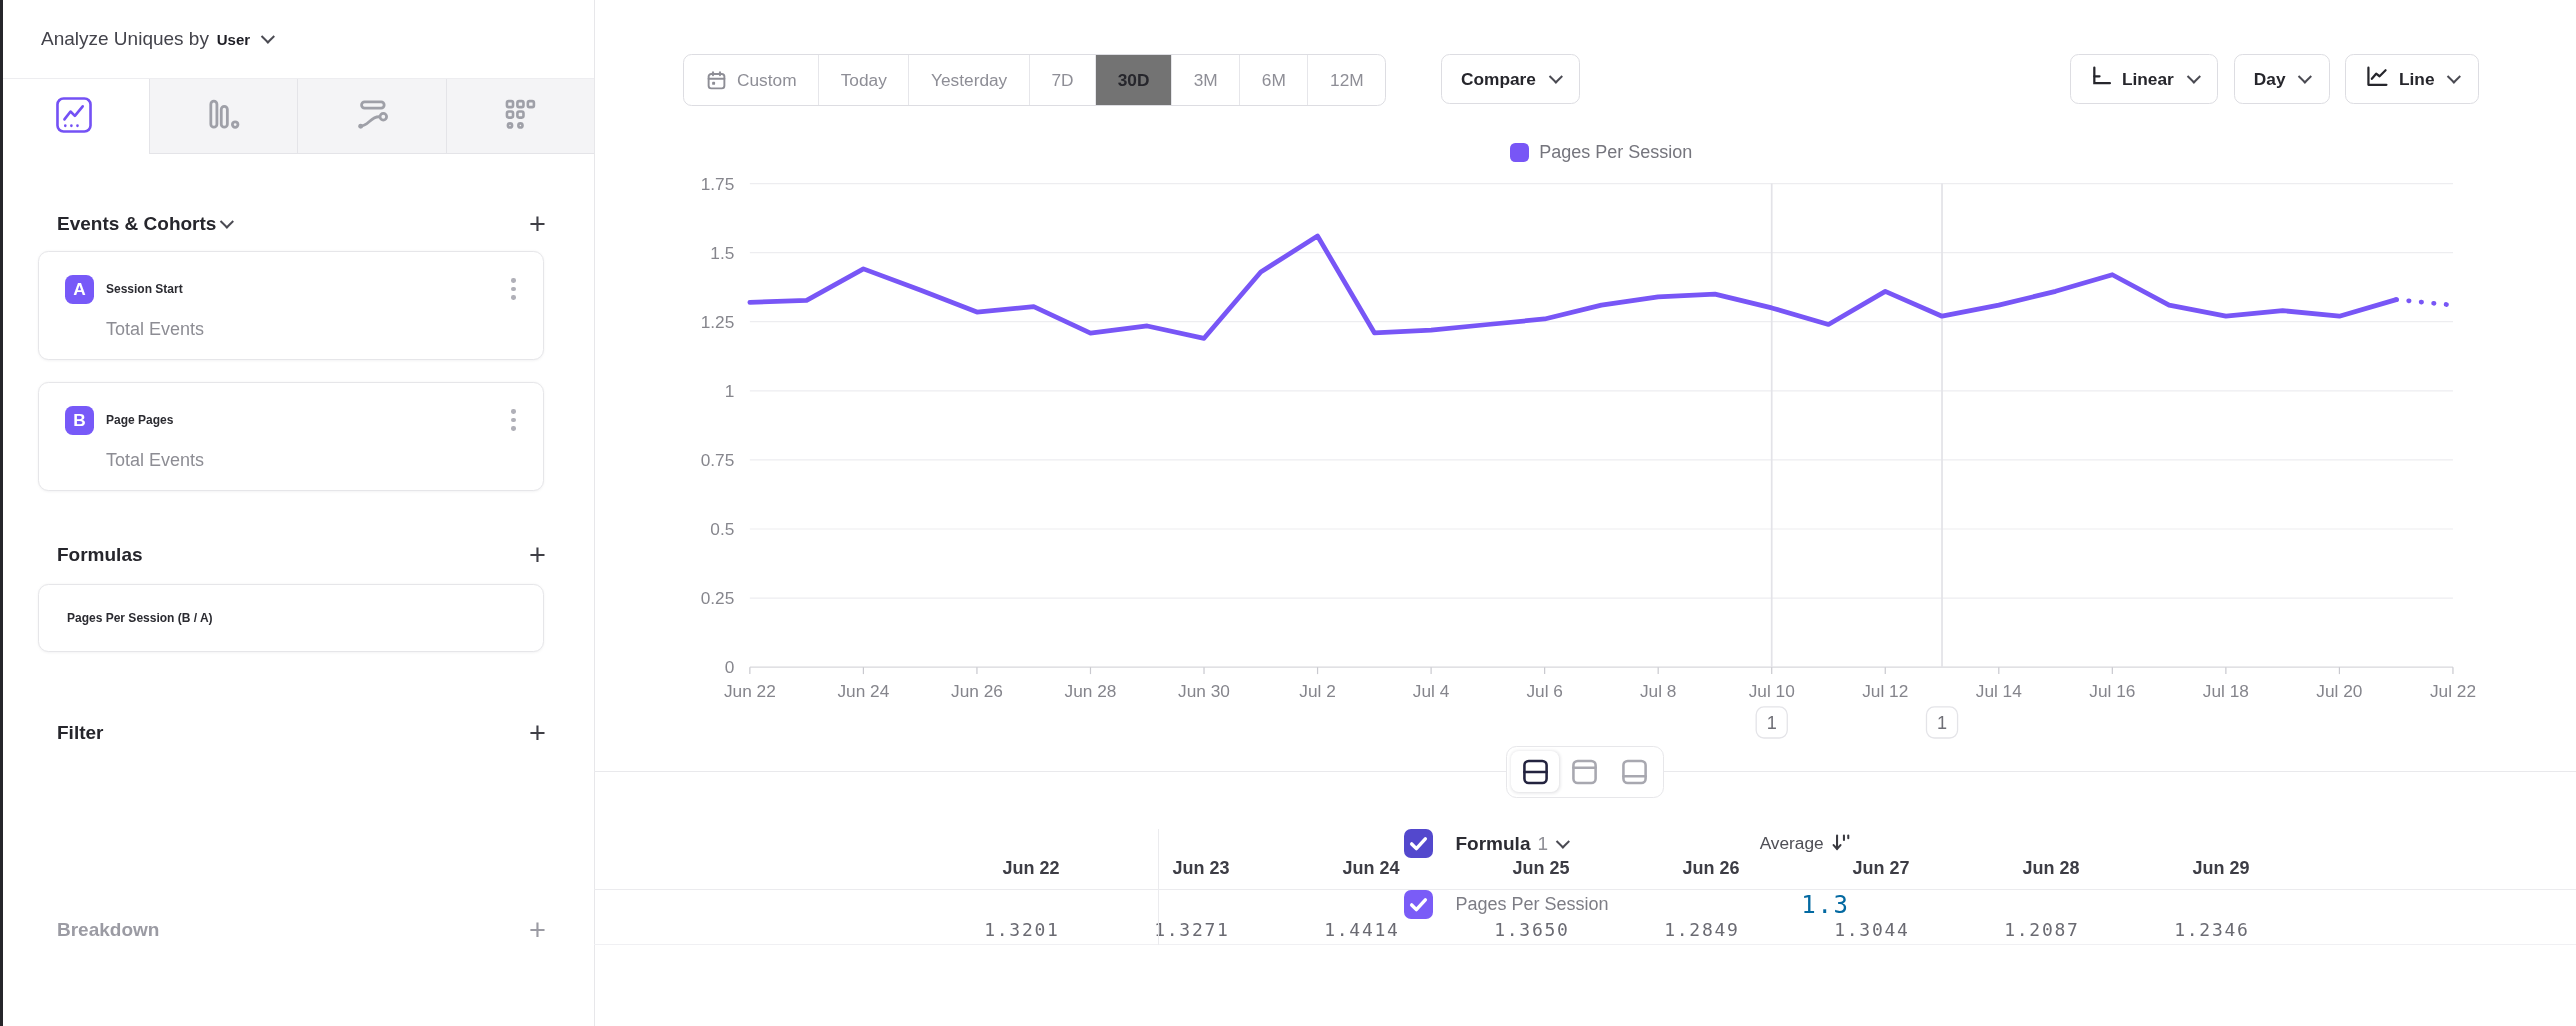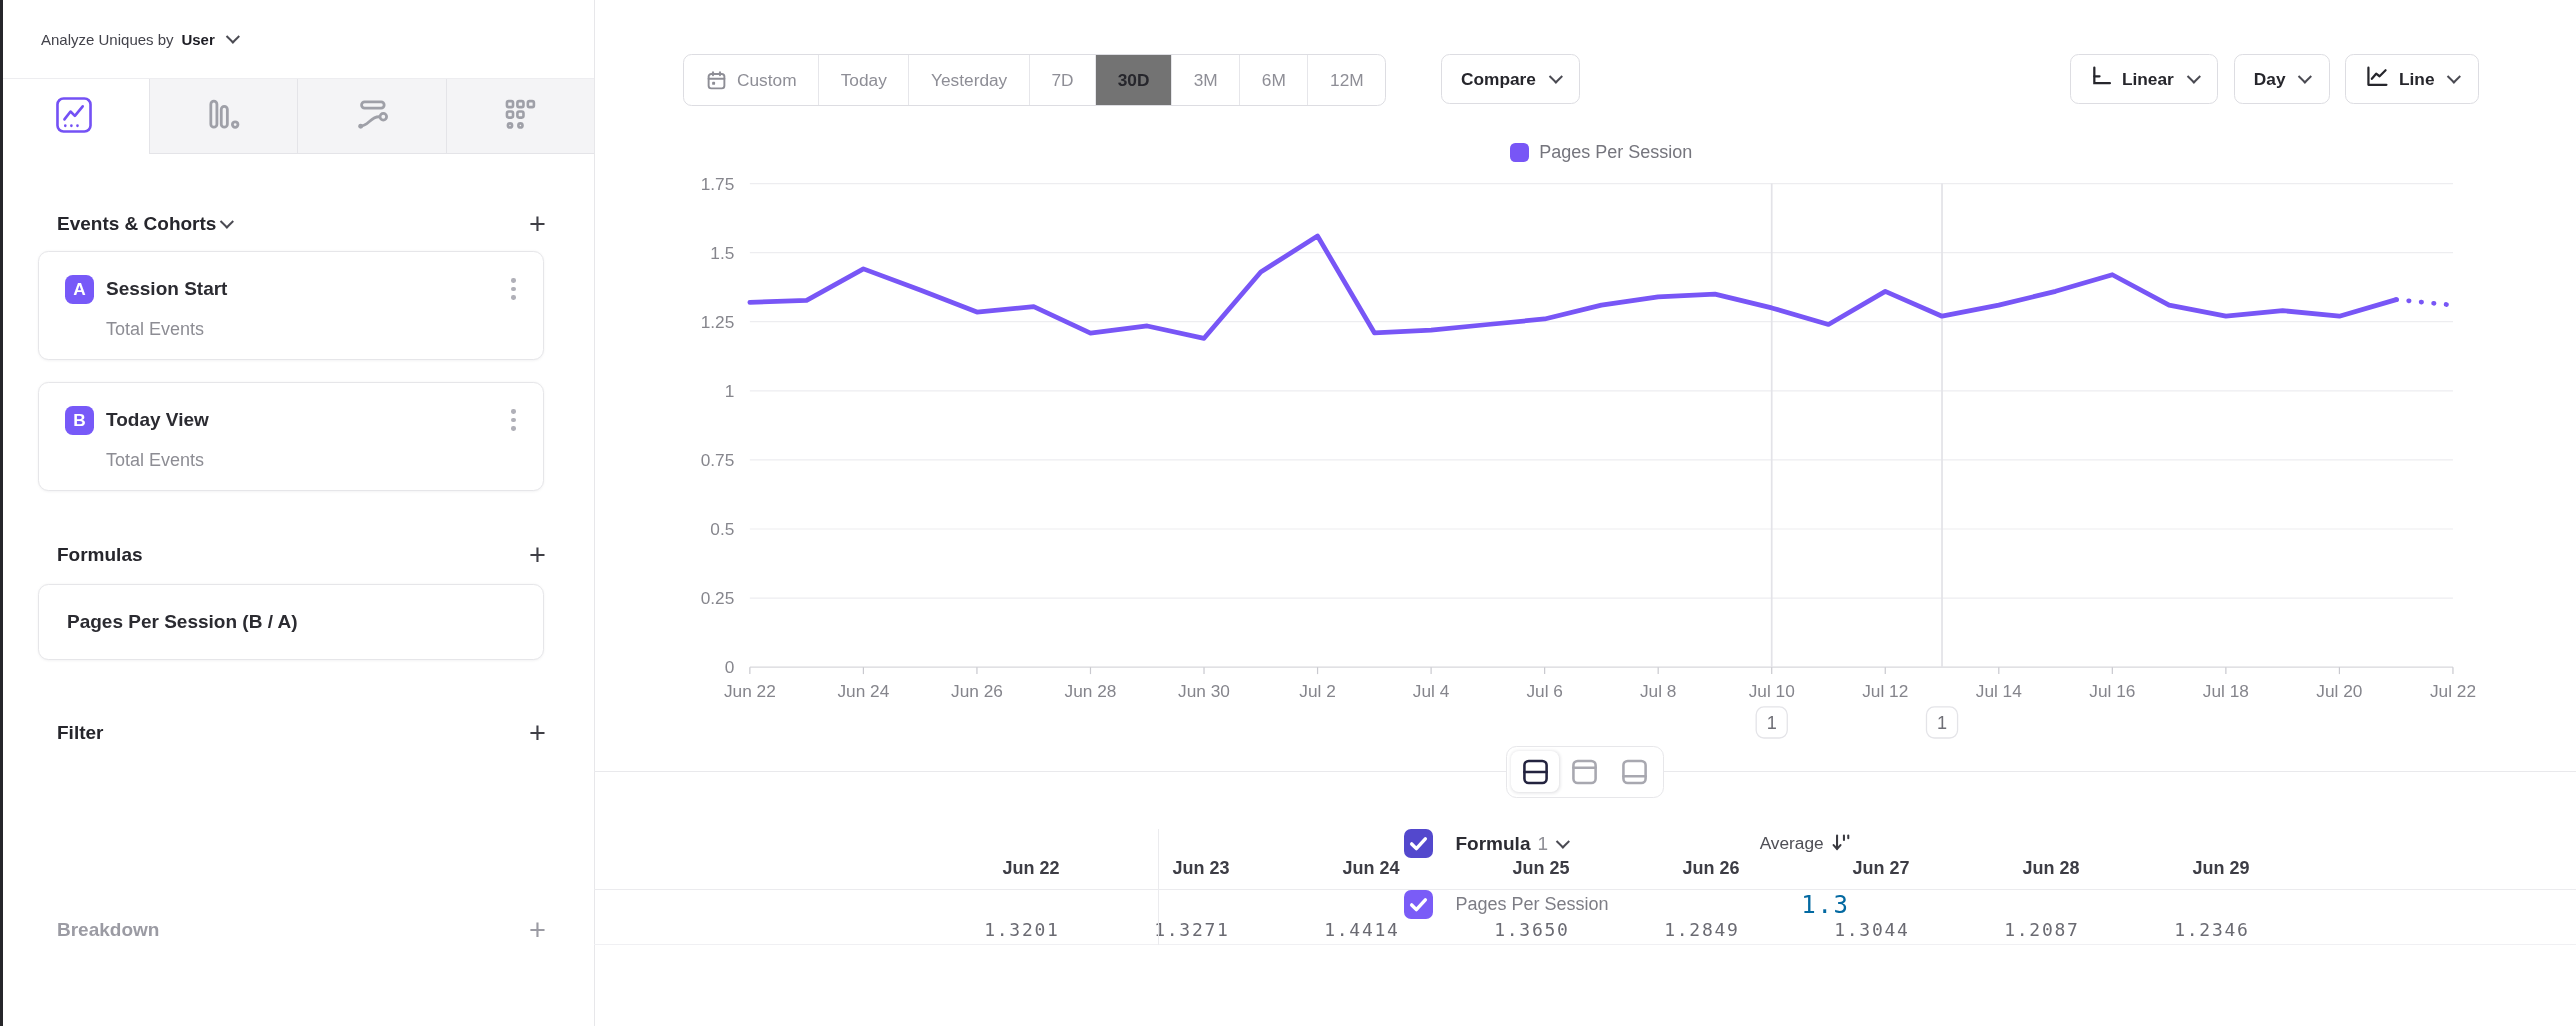--- a/index.html
+++ b/index.html
@@ -4,41 +4,41 @@
 <style>
   html,body{margin:0;padding:0;background:#fff;}
   #app{position:relative;width:2576px;height:1026px;background:#fff;overflow:hidden;
        font-family:"Liberation Sans",sans-serif;color:#2b2b31;}
   .abs{position:absolute;}
   
   #sidebar{left:0;top:0;width:594px;height:1026px;border-right:0.9px solid #e7e7ea;background:#fff;}
   #edge-strip{left:0;top:0;width:2.6px;height:1026px;background:#26262a;z-index:9;}
   #sb-header{left:0;top:0;width:594px;height:79px;border-bottom:0.9px solid #ededf0;
              display:flex;align-items:center;padding-left:41px;box-sizing:border-box;gap:7.8px;}
-  #sb-header .lbl{font-size:15px;color:#43434b;}
+  #sb-header .lbl{font-size:19px;color:#43434b;}
   #sb-header .val{font-size:15px;font-weight:700;color:#1d1d24;}
   .chev{display:inline-block;width:7.8px;height:7.8px;border-right:2.1px solid #4b4b53;
         border-bottom:2.1px solid #4b4b53;transform:rotate(45deg) translate(-1.7px,-1.7px);margin-left:5.2px;}
   #tabbar{left:0;top:79px;width:594px;height:75px;display:flex;}
   .tab{width:149px;height:75px;display:flex;align-items:center;justify-content:center;
        background:#f4f4f6;border-bottom:0.9px solid #e4e4e8;border-left:0.9px solid #e4e4e8;box-sizing:border-box;}
   .tab:first-child{border-left:none;}
   .tab.active{background:#fff;border-bottom:none;}
   .sec-head{left:16px;width:594px;height:35px;display:flex;align-items:center;
             padding:0 64px 0 41px;box-sizing:border-box;}
   .sec-head .t{font-size:19px;font-weight:700;color:#26262c;}
   .sec-head .plus{margin-left:auto;font-size:29px;font-weight:300;color:#3f3f46;line-height:26px;}
   .sec-head.dim .t,.sec-head.dim .plus{color:#9b9ba3;}
   .card{left:38px;width:506px;background:#fff;border:0.9px solid #e6e6e9;border-radius:10.4px;
         box-shadow:0 0.9px 2.6px rgba(25,25,40,.05);box-sizing:border-box;padding:22.5px 24px 19px 26px;}
   .card .row1{display:flex;align-items:center;}
   .badge{width:29px;height:29px;border-radius:7.8px;background:#7759f8;color:#fff;font-size:17.3px;
          font-weight:700;display:flex;align-items:center;justify-content:center;margin-right:12px;}
   .aa{width:29px;font-size:18px;font-weight:700;color:#268c57;margin-right:12px;text-align:center;}
-  .card .name{font-size:19px;font-weight:700;color:#2b2b31;}
+  .card .name{font-size:12px;font-weight:700;color:#2b2b31;}
   .kebab{margin-left:auto;display:flex;flex-direction:column;gap:4.3px;padding:3.5px;}
   .kebab i{width:4.3px;height:4.3px;border-radius:50%;background:#b0b0b8;}
   .card .sub{margin-top:15.5px;padding-left:41px;font-size:18px;color:#8d8d94;display:flex;}
   .card .sub .v2{margin-left:45px;color:#6f6f77;}
   
   #main{left:594px;top:0;width:1982px;height:772px;}
   #ranges{left:89px;top:54px;height:50px;display:flex;background:#fff;border:0.9px solid #dddde2;
           border-radius:8.6px;overflow:hidden;align-items:stretch;}
   .range{display:flex;align-items:center;padding:0 21.6px;font-size:17.3px;color:#8e8e96;
          border-left:0.9px solid #e6e6ea;white-space:nowrap;}
@@ -154,21 +154,21 @@
           </span>
       </div>
       <div class="sub">
           <span>Total Events</span>
         </div>
     </div>
 
     <div class="card abs" style="top:382px">
       <div class="row1">
         <span class="badge">B</span>
-        <span class="name">Today View</span>
+        <span class="name">Page Pages</span>
         <span class="kebab">
             <i></i>
             <i></i>
             <i></i>
           </span>
       </div>
       <div class="sub">
           <span>Total Events</span>
         </div>
     </div>

